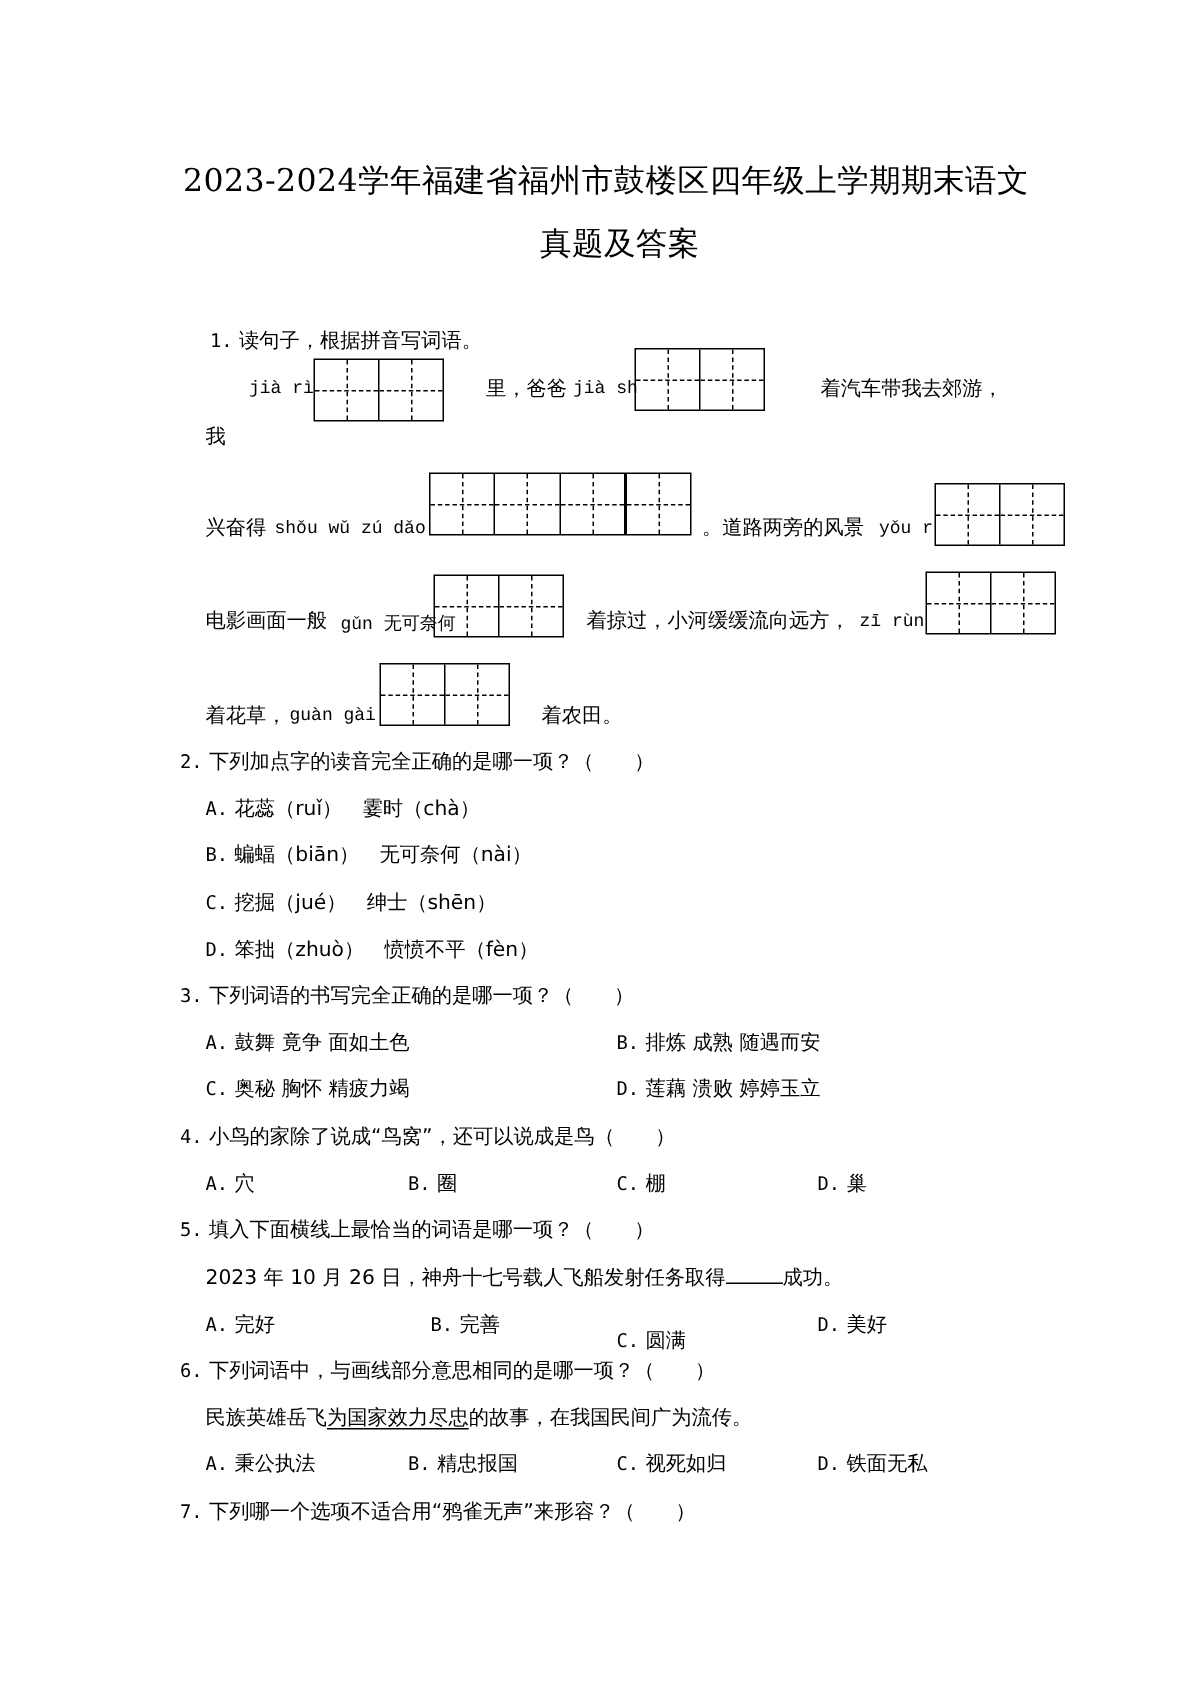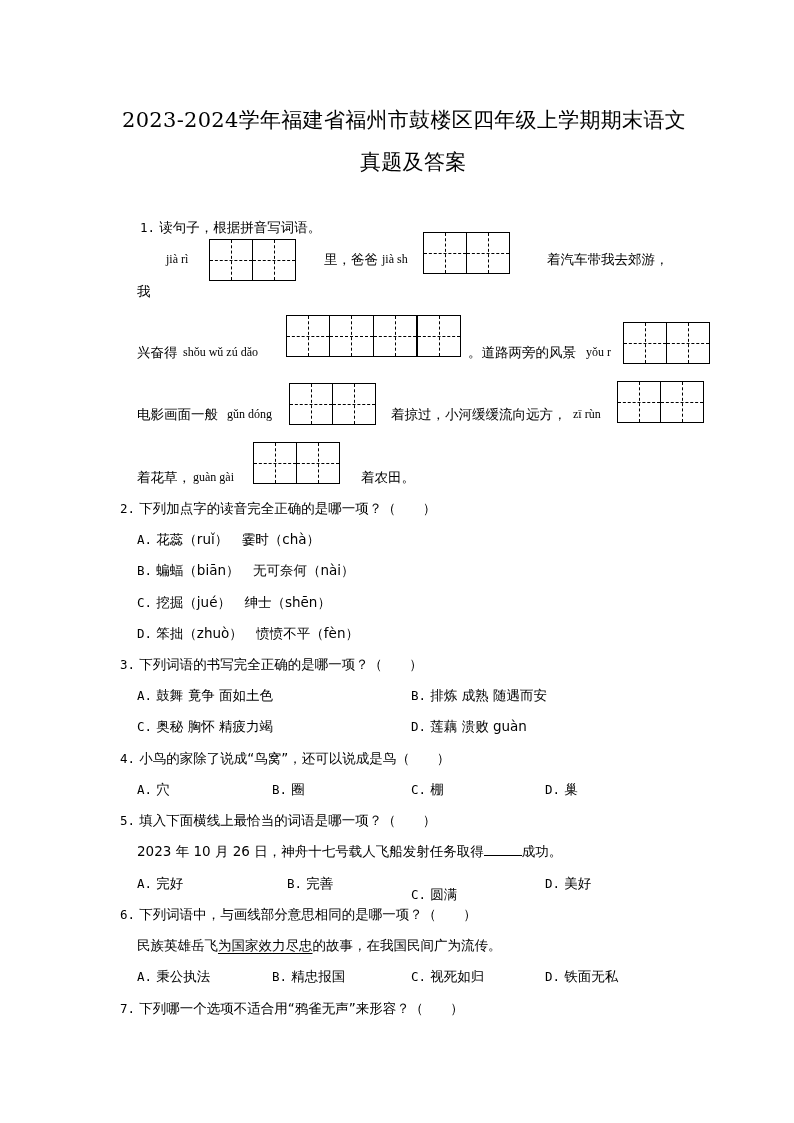--- a/index.html
+++ b/index.html
@@ -1,21 +1,21 @@
 <!DOCTYPE html>
 <html><head>
 <meta charset="utf-8">
 <style>
   html, body { margin: 0; padding: 0; background: #ffffff; }
   body { width: 794px; height: 1123px; position: relative; overflow: hidden;
          font-family: "DejaVu Serif", "Liberation Serif", serif; color: #000; }
   .abs { position: absolute; white-space: nowrap; }
   .title { font-size: 21px; font-family: "DejaVu Serif", serif; letter-spacing: 0.3px; }
   .txt { font-size: 13.5px; font-family: "DejaVu Sans", "Liberation Sans", sans-serif; line-height: 16px; }
-  .py { font-size: 12px; font-family: Liberation Serif, serif; }
+  .py { font-size: 12px; font-family: Liberation Mono, monospace; }
   .mono { font-family: "DejaVu Sans Mono", "Liberation Mono", monospace; font-size: 12.5px; }
   .grid { position: absolute; display: flex; border: 1.4px solid #000; box-sizing: border-box; }
   .cell { position: relative; flex: 1; border-right: 1.4px solid #000; box-sizing: border-box; }
   .cell:last-child { border-right: none; }
   .cell::before { content: ""; position: absolute; left: 50%; top: 0; bottom: 0;
                   border-left: 1.2px dashed #000; }
   .cell::after { content: ""; position: absolute; top: 50%; left: 0; right: 0;
                  border-top: 1.2px dashed #000; }
   .blank { display: inline-block; width: 38px; border-bottom: 1.2px solid #000; height: 12px; vertical-align: baseline; }
   .ul { text-decoration: underline; text-underline-offset: 3px; }
@@ -54,21 +54,21 @@
   <div class="cell"></div>
 </div>
 <span class="abs txt" style="left:468px; top:344px;">。道路两旁的风景</span>
 <span class="abs py" style="left:586px; top:345px;">yǒu r</span>
 <div class="grid" style="left:623px; top:322px; width:87px; height:42px;">
   <div class="cell"></div>
   <div class="cell"></div>
 </div>
 
 <span class="abs txt" style="left:137px; top:406px;">电影画面一般</span>
-<span class="abs py" style="left:227px; top:407px;">gǔn dóng</span>
+<span class="abs py" style="left:227px; top:407px;">gǔn 无可奈何</span>
 <div class="grid" style="left:289px; top:383px; width:87px; height:42px;">
   <div class="cell"></div>
   <div class="cell"></div>
 </div>
 <span class="abs txt" style="left:391px; top:406px;">着掠过，小河缓缓流向远方，</span>
 <span class="abs py" style="left:573px; top:407px;">zī rùn</span>
 <div class="grid" style="left:617px; top:381px; width:87px; height:42px;">
   <div class="cell"></div>
   <div class="cell"></div>
 </div>
@@ -113,21 +113,21 @@
 <div class="abs txt" style="left:411px; top:687px;">
   <span class="mono">B.</span>
   <span>排炼 成熟 随遇而安</span>
 </div>
 <div class="abs txt" style="left:137px; top:718px;">
   <span class="mono">C.</span>
   <span>奥秘 胸怀 精疲力竭</span>
 </div>
 <div class="abs txt" style="left:411px; top:718px;">
   <span class="mono">D.</span>
-  <span>莲藕 溃败 guàn</span>
+  <span>莲藕 溃败 婷婷玉立</span>
 </div>
 
 <div class="abs txt" style="left:120px; top:750px;">
   <span class="mono">4.</span>
   <span>小鸟的家除了说成“鸟窝”，还可以说成是鸟（　　）</span>
 </div>
 <div class="abs txt" style="left:137px; top:781px;">
   <span class="mono">A.</span>
   <span>穴</span>
 </div>

